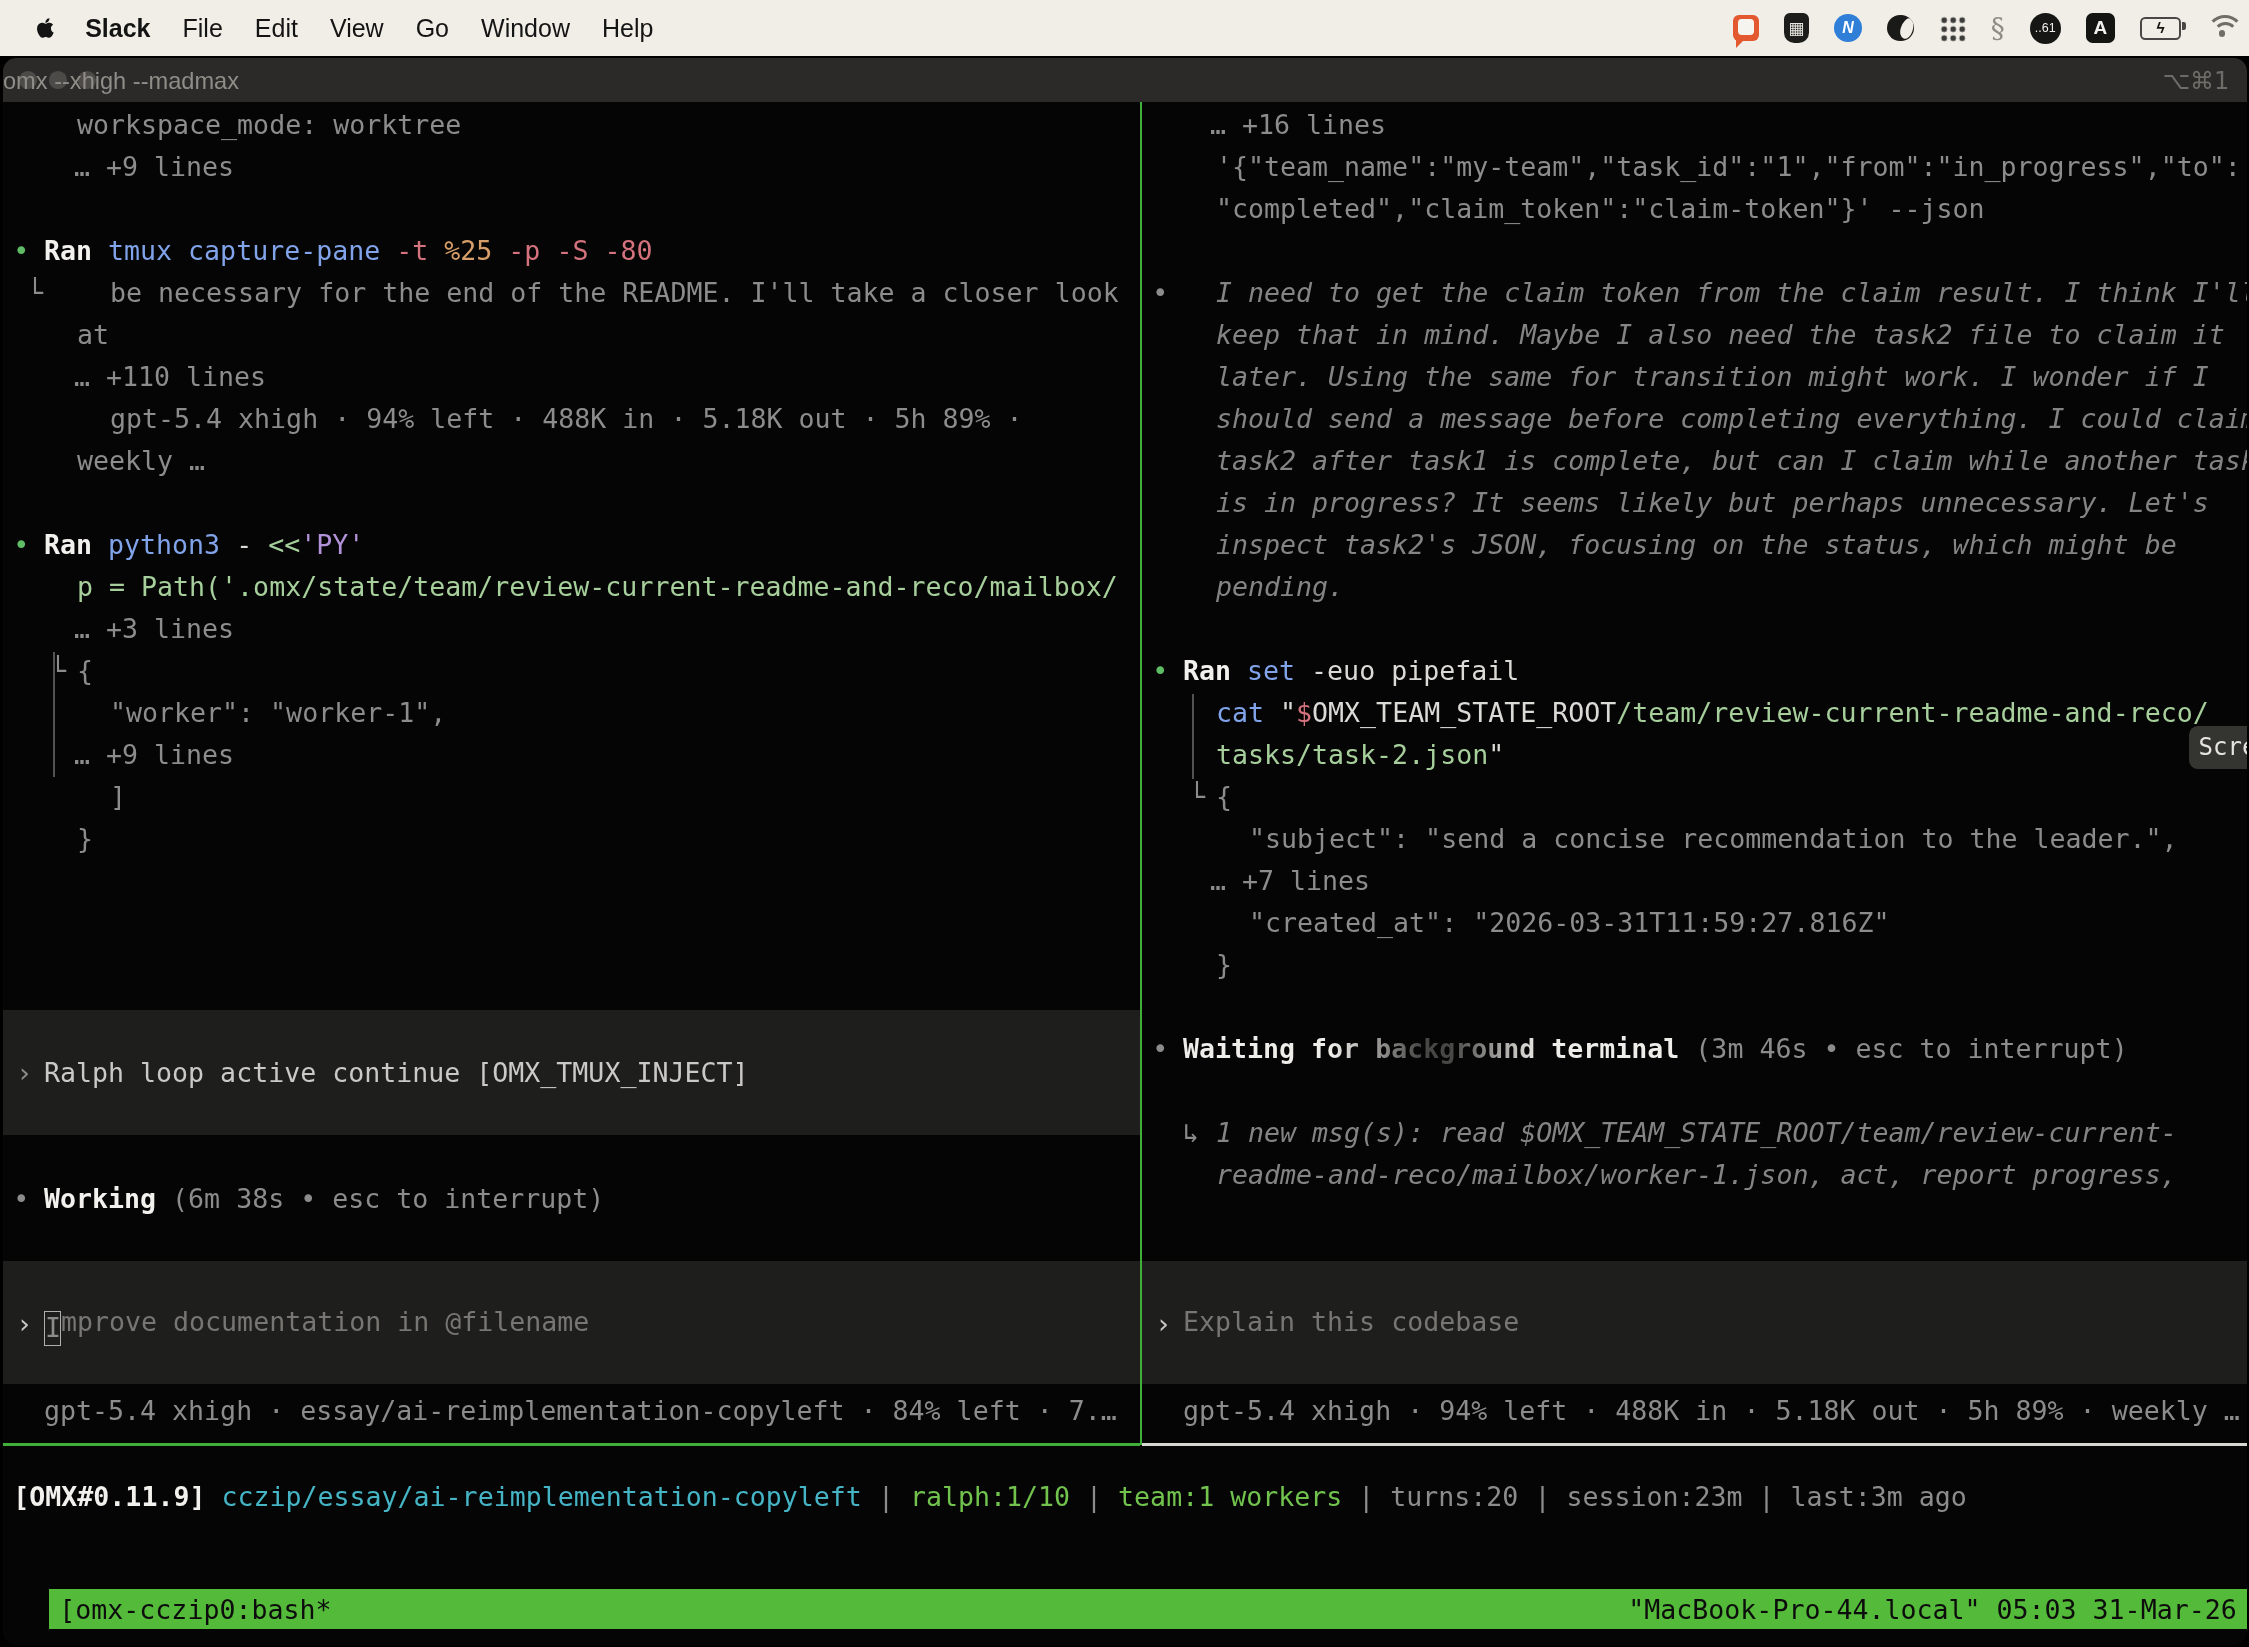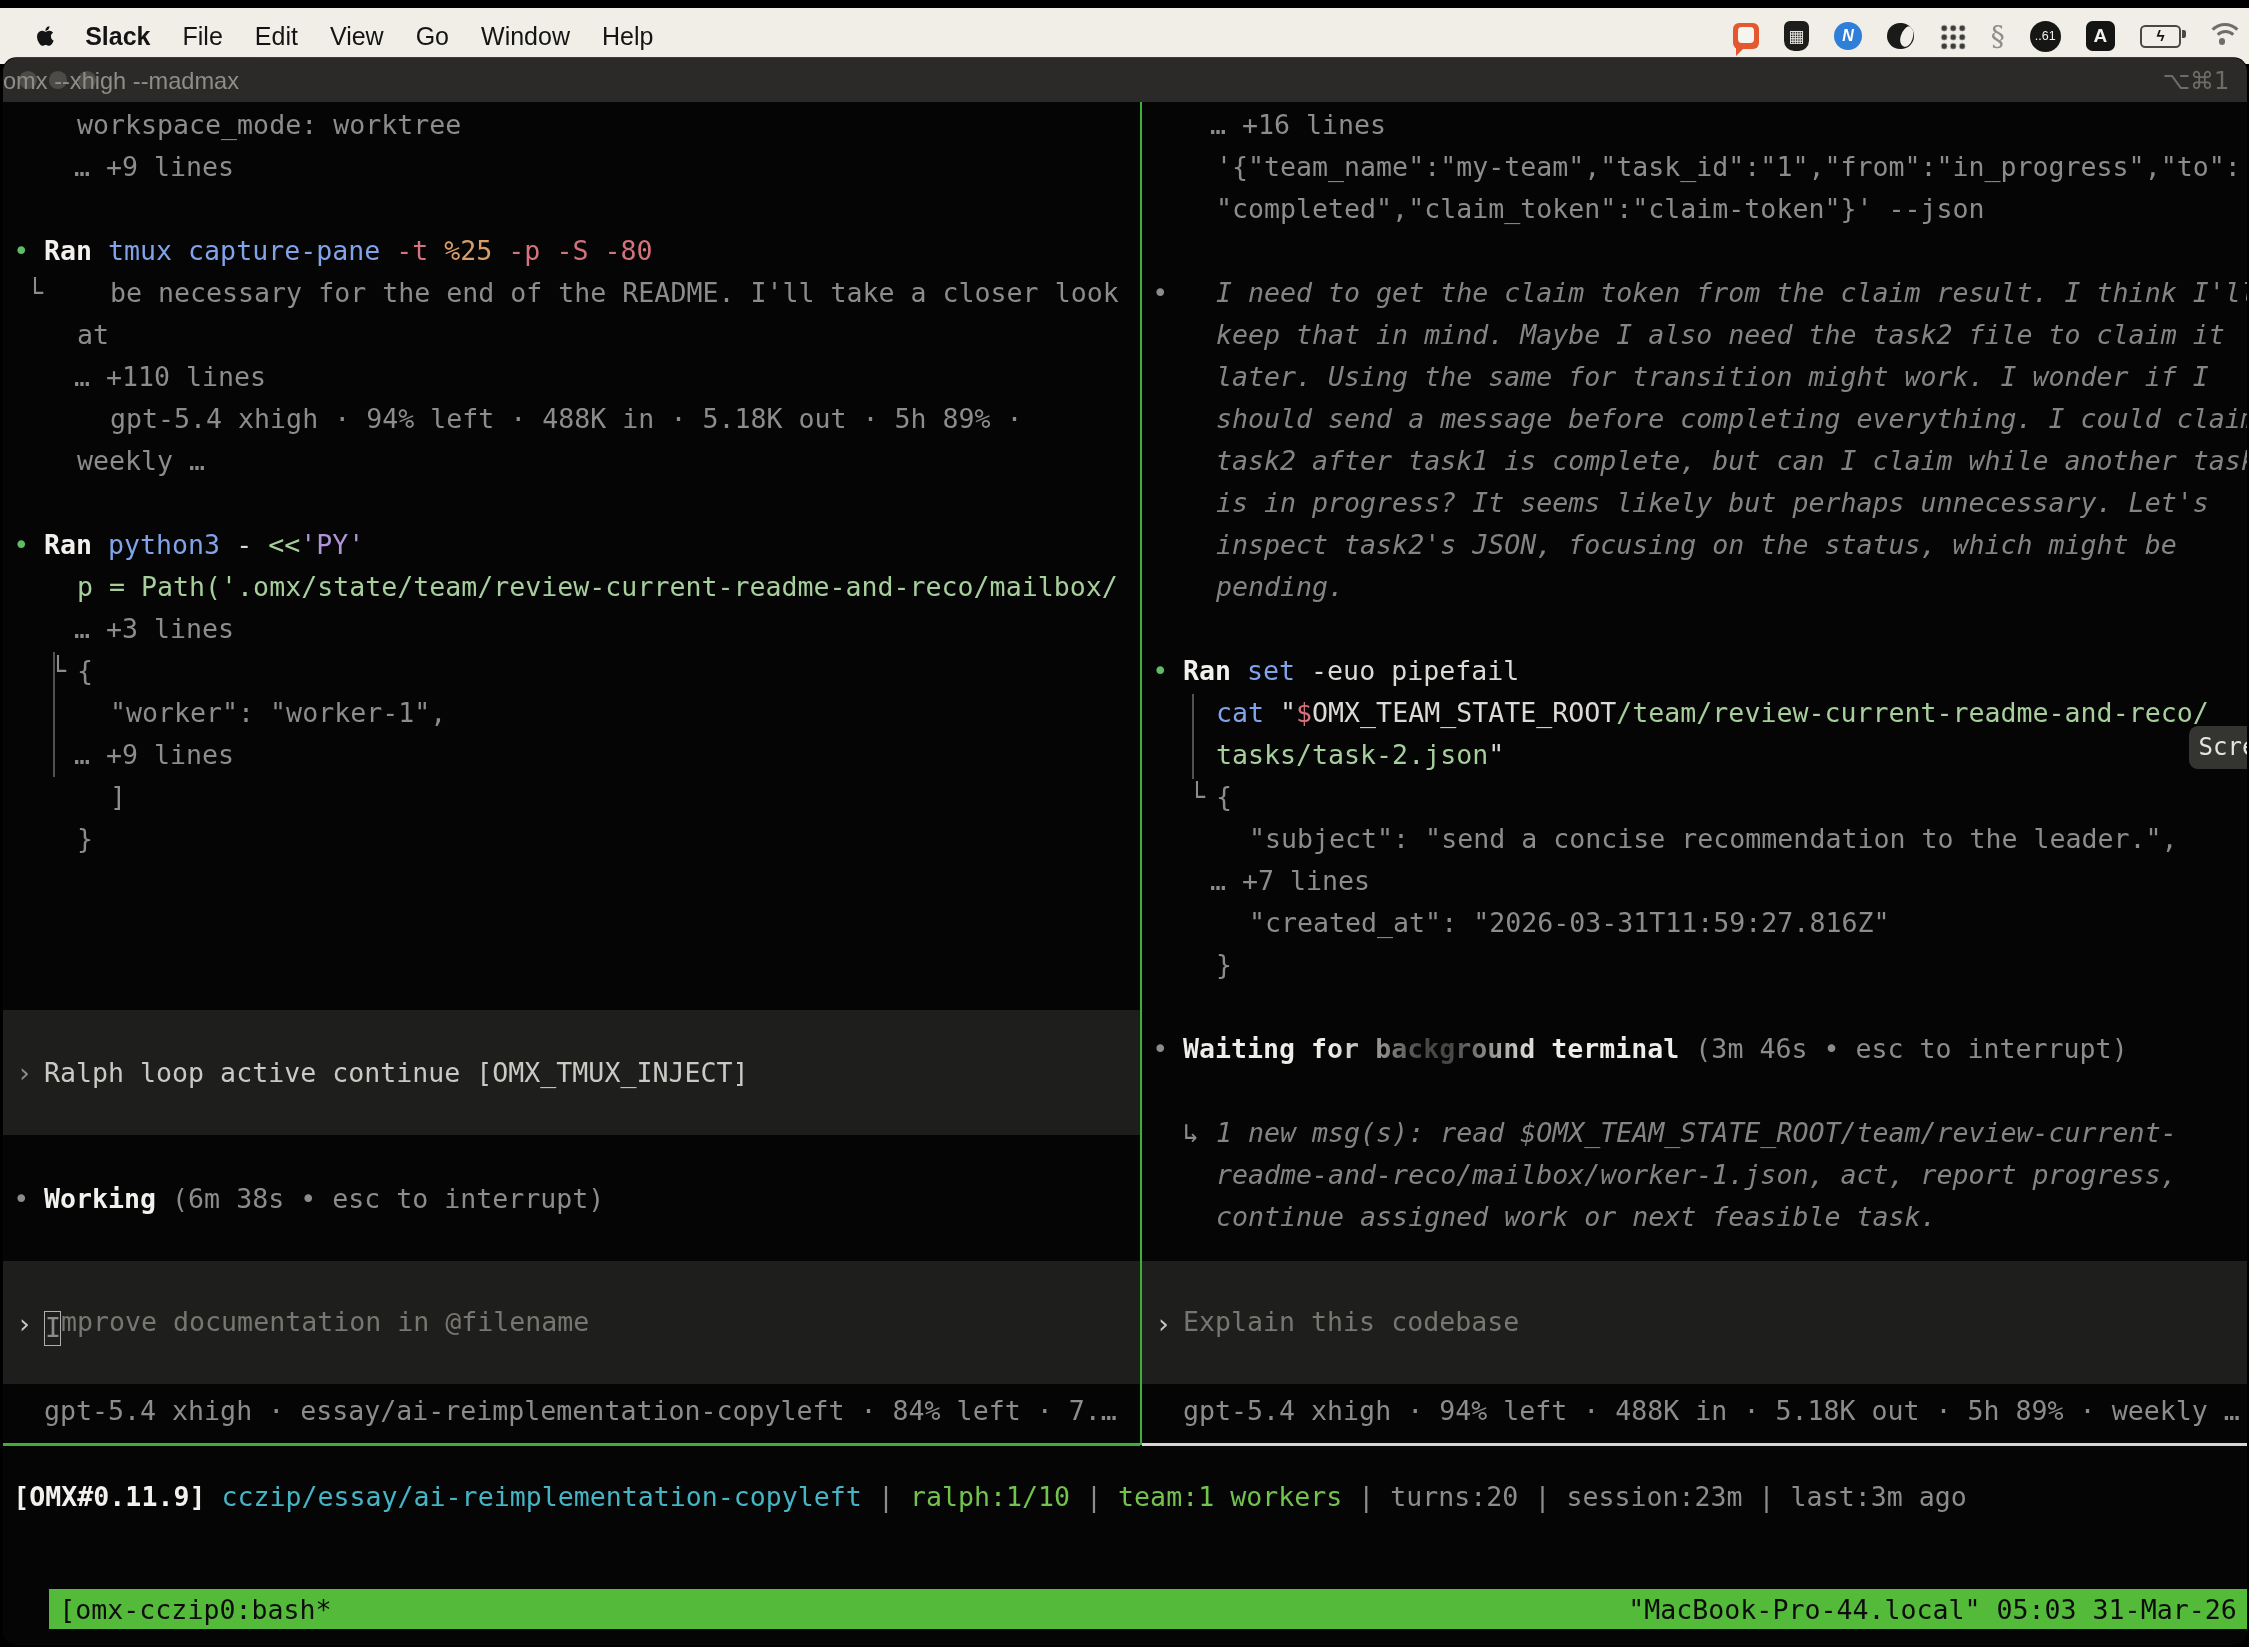--- a/index.html
+++ b/index.html
@@ -1,19 +1,19 @@
 <!DOCTYPE html>
 <html style="font-size:11.8px"><head>
 <meta charset="utf-8">
 <style>
   html,body{margin:0;padding:0;width:2250px;height:1648px;background:#000;overflow:hidden;}
   body{font-family:"DejaVu Sans Mono","DejaVu Sans",monospace;}
 
   
-  .menubar{position:absolute;left:0;top:8px;width:2250px;height:56px;background:#f0eee7;
+  .menubar{position:absolute;left:0;top:0;width:2250px;height:56px;background:#f0eee7;
     display:flex;align-items:center;font-family:"Liberation Sans",sans-serif;}
   .apple{margin-left:35px;display:flex;align-items:center;}
   .menus{display:flex;gap:32px;margin-left:29.5px;font-size:25px;color:#141414;}
   .menu-item{cursor:default;}
   .menu-item.first{font-weight:700;}
   .sticons{position:absolute;right:11.8px;top:0;height:56px;display:flex;align-items:center;gap:25px;}
   .ic{display:flex;align-items:center;justify-content:center;}
   .chat{width:26.6px;height:26.6px;background:#e3582f;border-radius:5.9px;position:relative;}
   .chat::before{content:"";position:absolute;left:5.2px;top:4.4px;width:16px;height:15.5px;background:#f6f4ee;border-radius:3.7px;}
   .chat::after{content:"";position:absolute;left:3px;bottom:-6.6px;border:5.9px solid transparent;border-top-color:#e3582f;border-left-color:#e3582f;}
@@ -208,21 +208,20 @@
           <div class="tline" style="padding-left: 74px;"><span class="seg dim" style="position: absolute; left: 47px;">└</span><span class="seg dim">{</span></div>
           <div class="tline" style="padding-left: 107px;"><span class="seg dim">"subject": "send a concise recommendation to the leader.",</span></div>
           <div class="tline" style="padding-left: 68px;"><span class="seg dim">… +7 lines</span></div>
           <div class="tline" style="padding-left: 107px;"><span class="seg dim">"created_at": "2026-03-31T11:59:27.816Z"</span></div>
           <div class="tline" style="padding-left: 74px;"><span class="seg dim">}</span></div>
           <div class="tline"></div>
           <div class="tline" style="padding-left: 41px;"><span class="seg dim" style="position: absolute; left: 10.3px;">•</span><span class="seg shim">Waiting for background terminal</span><span class="seg dim"> (3m 46s • esc to interrupt)</span></div>
           <div class="tline"></div>
           <div class="tline" style="padding-left: 74px;"><span class="seg dim" style="position: absolute; left: 41px;">↳ </span><span class="seg it">1 new msg(s): read $OMX_TEAM_STATE_ROOT/team/review-current-</span></div>
           <div class="tline" style="padding-left: 74px;"><span class="seg it">readme-and-reco/mailbox/worker-1.json, act, report progress,</span></div>
-          <div class="tline" style="padding-left: 74px;"><span class="seg it">continue assigned work or next feasible task.</span></div>
         </div>
       <div class="connector connR"></div>
       <div class="inputbox">
         <span class="iprompt">›</span>
         <div class="icontent"><span class="itext">Explain this codebase</span></div>
       </div>
       <div class="statusrow">
           <div class="tline" style="padding-left: 41px;"><span class="seg dim">gpt-5.4 xhigh · 94% left · 488K in · 5.18K out · 5h 89% · weekly …</span></div>
         </div>
     </div>

